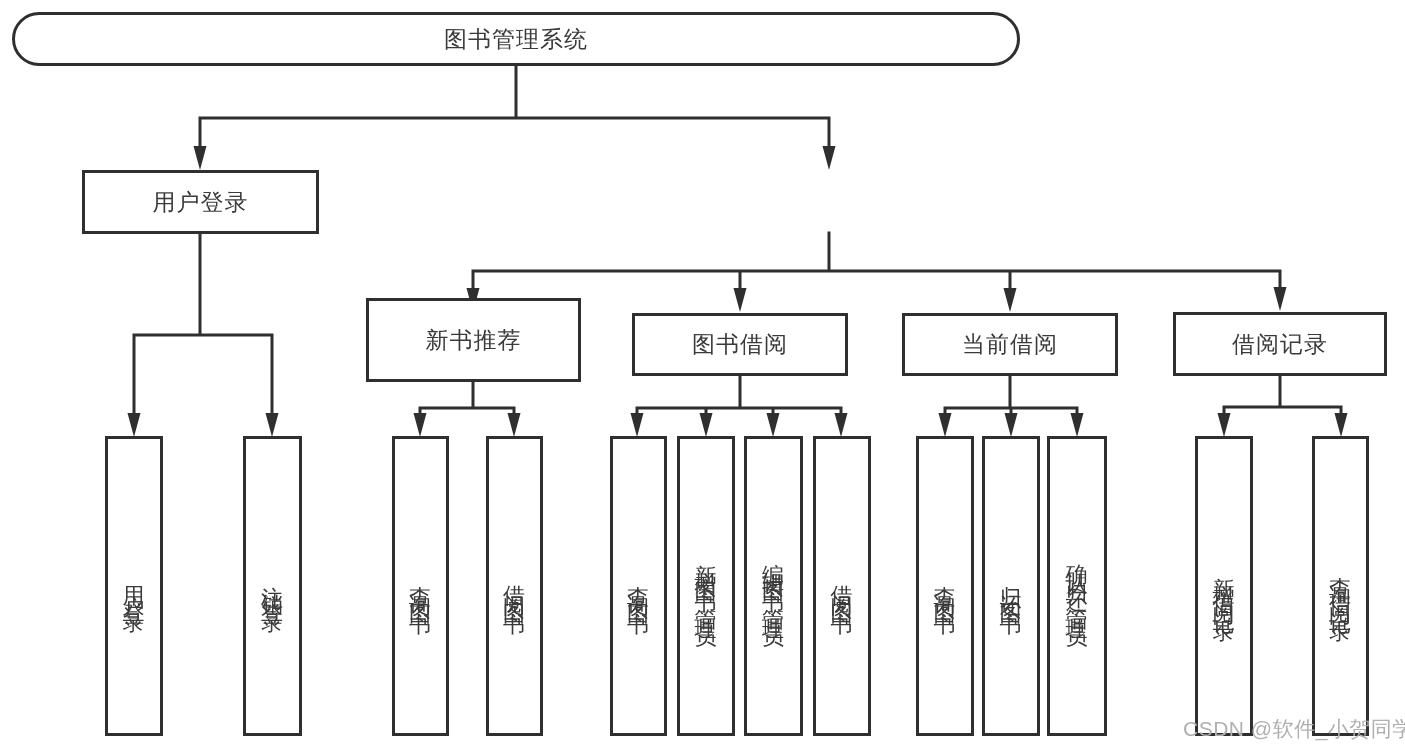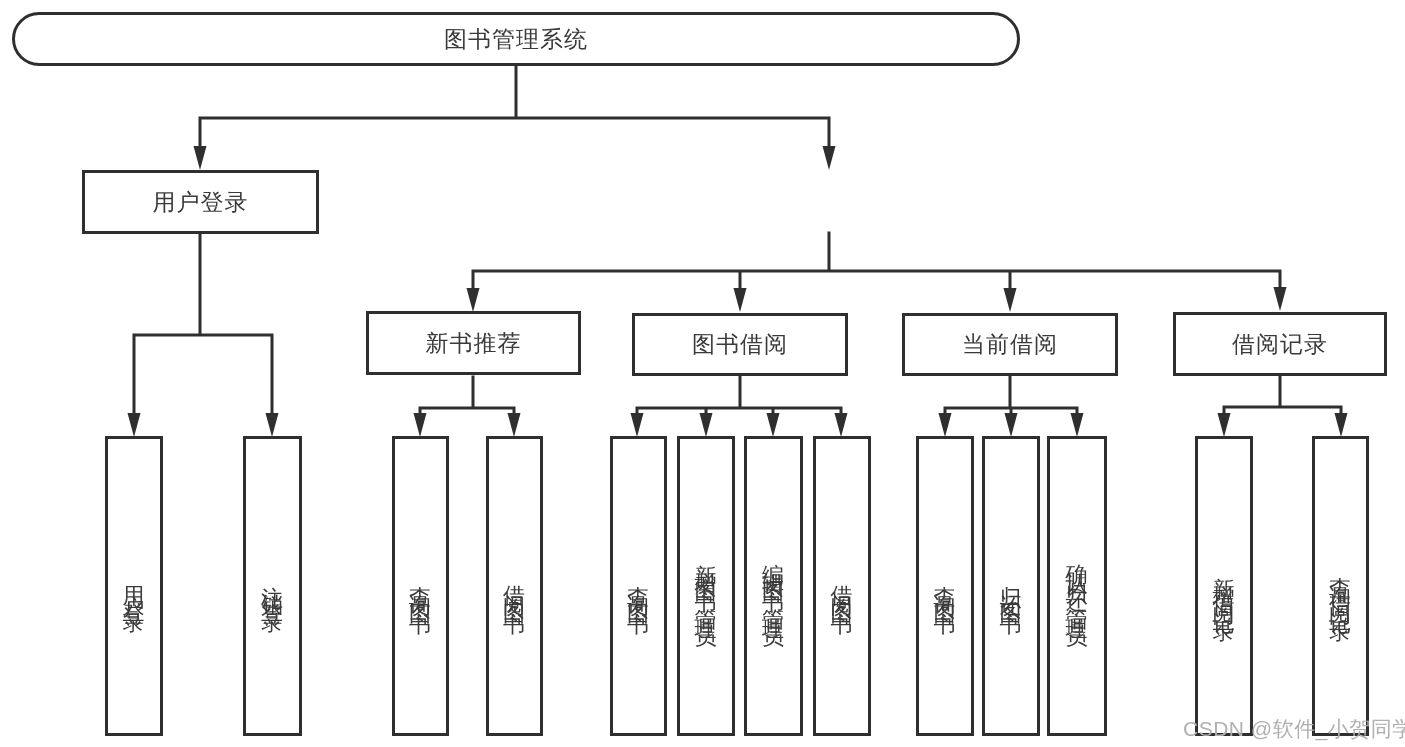--- a/index.html
+++ b/index.html
@@ -84,21 +84,21 @@
       <path fill="none" d="M1280,376 L1280,407 M1224,407 L1341,407 M1224,407 L1224,415 M1341,407 L1341,415"></path>
       <polygon stroke="none" points="1224,437 1217.5,413 1230.5,413"></polygon>
       <polygon stroke="none" points="1341,437 1334.5,413 1347.5,413"></polygon>
     </g>
   </svg>
 
   <div class="node root" style="left:12px;top:12px;width:1008px;height:54px">图书管理系统</div>
 
   <div class="node" style="left:82px;top:170px;width:237px;height:64px">用户登录</div>
 
-  <div class="node" style="left:366px;top:311px;width:215px;height:64px">新书推荐</div>
+  <div class="node" style="left:366px;top:298px;width:215px;height:84px">新书推荐</div>
   <div class="node" style="left:632px;top:313px;width:216px;height:63px">图书借阅</div>
   <div class="node" style="left:902px;top:313px;width:216px;height:63px">当前借阅</div>
   <div class="node" style="left:1173px;top:312px;width:214px;height:64px">借阅记录</div>
 
   <div class="leaf" style="left:105px;top:436px;width:58px;height:300px">
     <span class="vtext">用户登录</span>
   </div>
   <div class="leaf" style="left:243px;top:436px;width:59px;height:300px">
     <span class="vtext">注销登录</span>
   </div>

